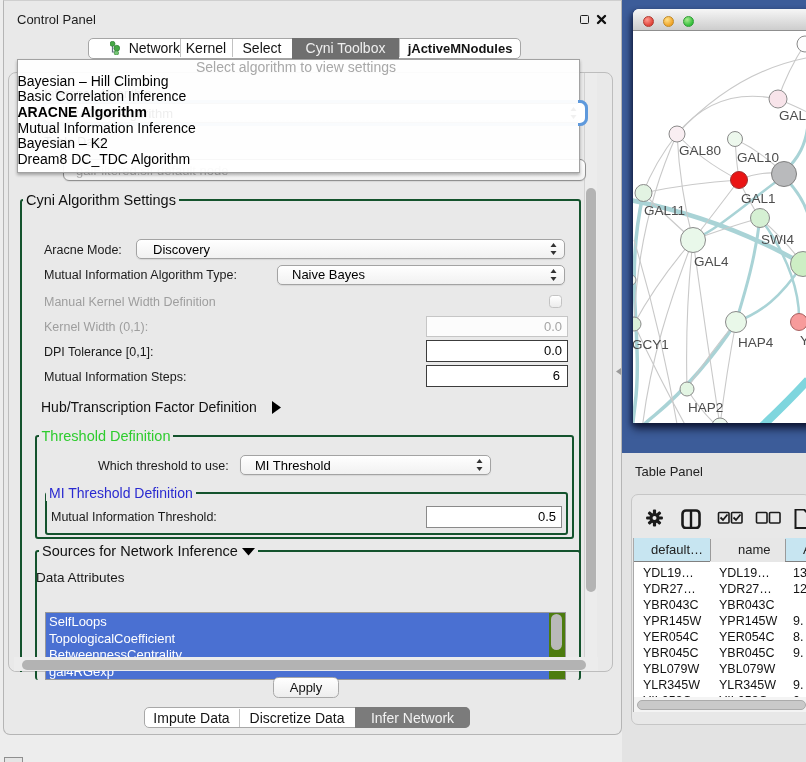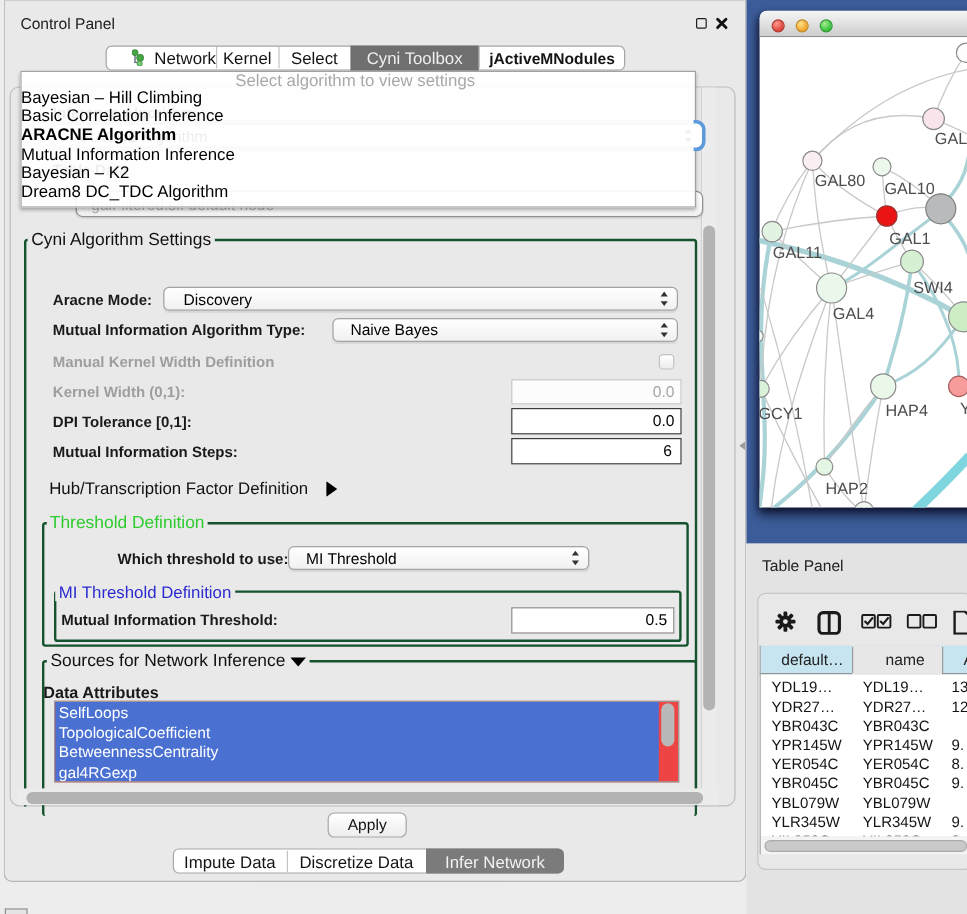--- a/index.html
+++ b/index.html
@@ -1,19 +1,19 @@
 <!DOCTYPE html>
 <html><head>
 <meta charset="utf-8">
 <style>
 *{margin:0;padding:0;box-sizing:border-box}
 html,body{width:806px;height:762px;overflow:hidden}
 body{position:relative;font-family:"Liberation Sans",sans-serif;background:#ededed;font-size:13px;color:#111}
 .a{position:absolute}
-.lbl{position:absolute;font-weight:bold;font-size:12.5px;color:#1a1a1a;white-space:nowrap}
+.lbl{position:absolute;font-weight:normal;font-size:12.5px;color:#1a1a1a;white-space:nowrap}
 .glbl{color:#9e9e9e}
 .combo{position:absolute;background:linear-gradient(#ffffff,#f1f1f1);border:1px solid #a3a3a3;border-radius:5px;box-shadow:0 1px 1px rgba(0,0,0,0.08)}
 .combo .ct{position:absolute;left:16px;top:0;bottom:0;display:flex;align-items:center;font-size:13px;color:#000}
 .stp{position:absolute;right:7px;top:50%;transform:translateY(-50%);width:7px;height:12px}
 .fld{position:absolute;background:#fff;text-align:right;font-size:13px}
 .grp{position:absolute;border:2px solid #14532d;border-radius:3px}
 .gtitle{position:absolute;top:-8px;background:#e9e9e9;padding:0 3px;font-size:14.5px;white-space:nowrap;line-height:15px}
 .seg{position:absolute;top:0;bottom:0;display:flex;align-items:center;justify-content:center;font-size:14px;color:#141414;white-space:nowrap}
 </style>
 </head>
@@ -113,21 +113,21 @@
 </div>
 <div class="lbl" style="left:51px;top:510px;font-size:12.5px">Mutual Information Threshold:</div>
 <div class="fld" style="left:426px;top:506px;width:136px;height:22px;border:1px solid #8a8a8a;color:#000;line-height:20px;padding-right:5px">0.5</div>
 
 <div class="grp" style="left:35px;top:550px;width:546px;height:130px;border-bottom:none">
   <span class="gtitle" style="left:2px;display:flex;align-items:center">Sources for Network Inference&nbsp;<svg width="13" height="9" viewBox="0 0 13 9">
         <path d="M0 1 L13 1 L6.5 8.5 Z" fill="#000"></path>
       </svg></span>
 </div>
 <div class="lbl" style="left:36px;top:570px;font-size:13.5px">Data Attributes</div>
-<div class="a" style="left:45px;top:584px;width:521px;height:68px;background:#ef4444;border:1px solid #999;overflow:hidden">
+<div class="a" style="left:45px;top:612px;width:521px;height:68px;background:#4d7c0f;border:1px solid #999;overflow:hidden">
   <div class="a" style="left:0;top:0;width:503px;height:66px;background:#4a70d2"></div>
   <div class="a" style="left:3px;top:1px;color:#fff;font-size:13px;line-height:16.5px">SelfLoops<br>TopologicalCoefficient<br>BetweennessCentrality<br>gal4RGexp</div>
   <div class="a" style="left:505px;top:1px;width:11px;height:36px;background:#b9b9b9;border-radius:5.5px"></div>
 </div>
 
 <div class="a" style="left:584px;top:73px;width:13px;height:584px;background:#ececec;border-left:1px solid #d2d2d2"></div>
 <div class="a" style="left:585.5px;top:188px;width:10px;height:404px;background:#b3b3b3;border-radius:5px"></div>
 <div class="a" style="left:14px;top:657px;width:584px;height:14px;background:#ececec"></div>
 <div class="a" style="left:22px;top:659.5px;width:564px;height:10px;background:#b3b3b3;border-radius:5px"></div>
 

